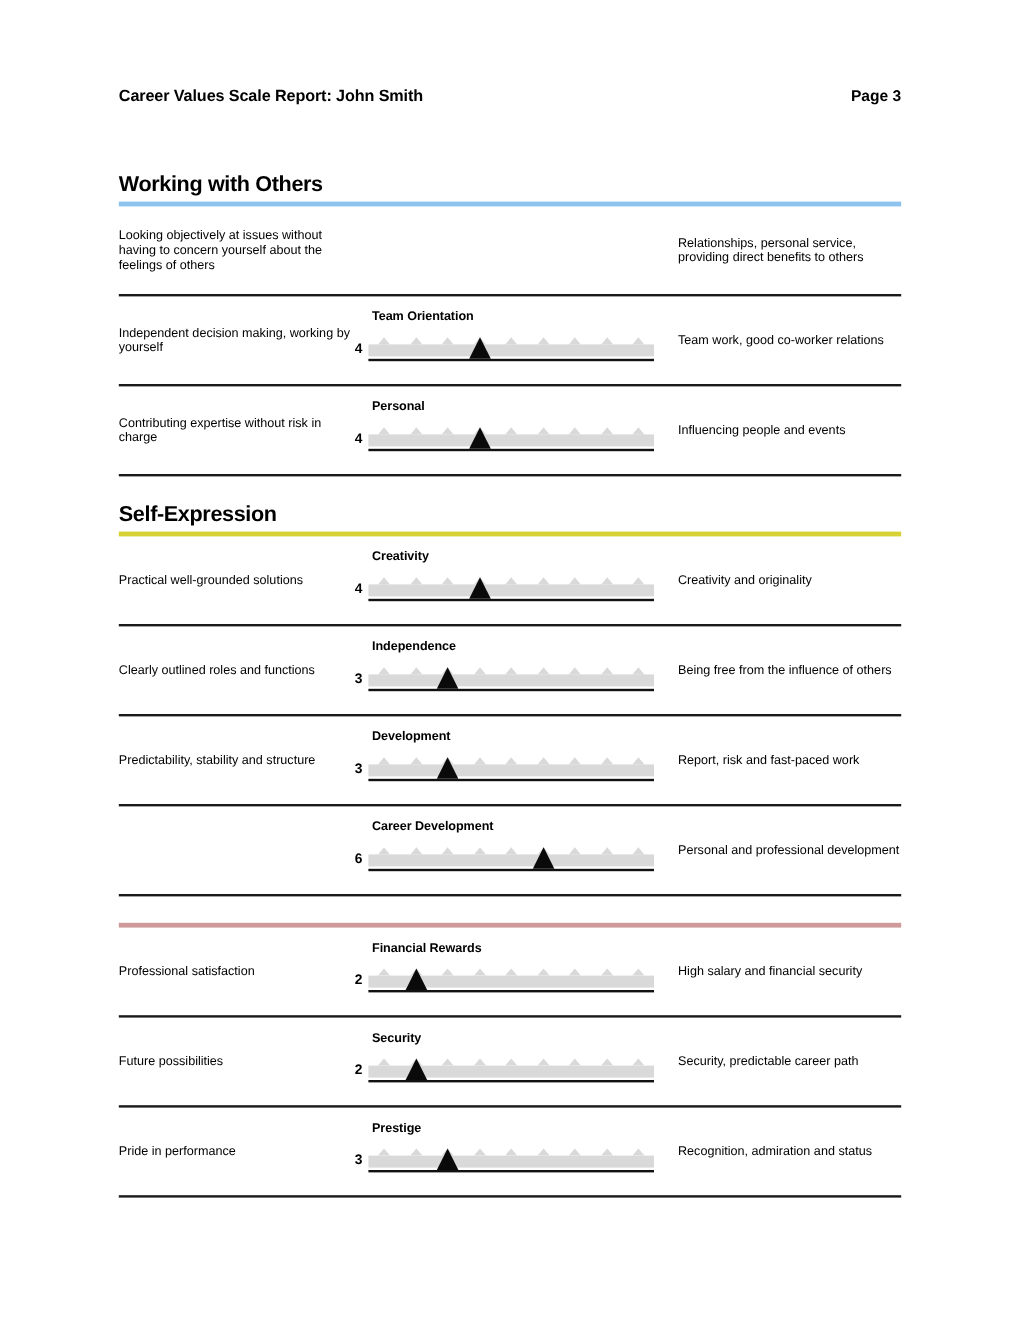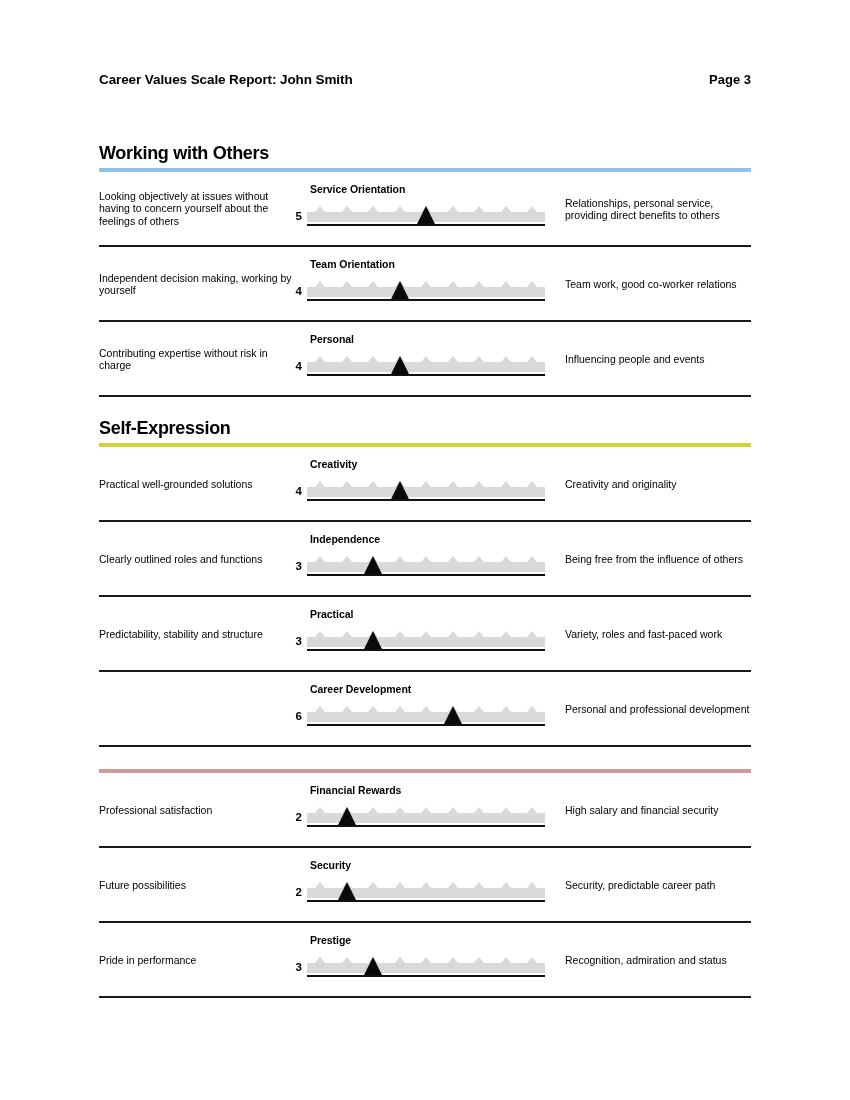--- a/index.html
+++ b/index.html
@@ -189,38 +189,20 @@
       <span class="page-no">Page 3</span>
     </div>
 
     <div class="body-flow" id="body-flow">
         <div class="section">
           <div class="section-head">Working with Others</div>
           <div class="section-rule" style="background: rgb(140, 195, 239);"></div>
           <div class="rows">
             <div class="row">
               <div class="row-left">Looking objectively at issues without having to concern yourself about the feelings of others</div>
-              <div class="scale-wrap">
-                <div class="scale-name">Service Orientation</div>
-                <div class="score">5</div>
-                <div class="bar">
-                  <div class="bar-track"></div>
-                  <div class="tick" style="left: 13px;"></div>
-                  <div class="tick" style="left: 39.5px;"></div>
-                  <div class="tick" style="left: 66px;"></div>
-                  <div class="tick" style="left: 92.5px;"></div>
-                  <div class="tick" style="left: 119px;"></div>
-                  <div class="tick" style="left: 145.5px;"></div>
-                  <div class="tick" style="left: 172px;"></div>
-                  <div class="tick" style="left: 198.5px;"></div>
-                  <div class="tick" style="left: 225px;"></div>
-                  <div class="bar-base"></div>
-                  <div class="marker" style="left: 119px;"></div>
-                </div>
-              </div>
               <div class="row-right">Relationships, personal service, providing direct benefits to others</div>
             </div>
             <div class="row">
               <div class="row-left">Independent decision making, working by yourself</div>
               <div class="scale-wrap">
                 <div class="scale-name">Team Orientation</div>
                 <div class="score">4</div>
                 <div class="bar">
                   <div class="bar-track"></div>
                   <div class="tick" style="left: 13px;"></div>
@@ -307,38 +289,38 @@
                   <div class="tick" style="left: 225px;"></div>
                   <div class="bar-base"></div>
                   <div class="marker" style="left: 66px;"></div>
                 </div>
               </div>
               <div class="row-right">Being free from the influence of others</div>
             </div>
             <div class="row">
               <div class="row-left">Predictability, stability and structure</div>
               <div class="scale-wrap">
-                <div class="scale-name">Practical</div>
+                <div class="scale-name">Development</div>
                 <div class="score">3</div>
                 <div class="bar">
                   <div class="bar-track"></div>
                   <div class="tick" style="left: 13px;"></div>
                   <div class="tick" style="left: 39.5px;"></div>
                   <div class="tick" style="left: 66px;"></div>
                   <div class="tick" style="left: 92.5px;"></div>
                   <div class="tick" style="left: 119px;"></div>
                   <div class="tick" style="left: 145.5px;"></div>
                   <div class="tick" style="left: 172px;"></div>
                   <div class="tick" style="left: 198.5px;"></div>
                   <div class="tick" style="left: 225px;"></div>
                   <div class="bar-base"></div>
                   <div class="marker" style="left: 66px;"></div>
                 </div>
               </div>
-              <div class="row-right">Variety, roles and fast-paced work</div>
+              <div class="row-right">Report, risk and fast-paced work</div>
             </div>
             <div class="row">
               <div class="scale-wrap">
                 <div class="scale-name">Career Development</div>
                 <div class="score">6</div>
                 <div class="bar">
                   <div class="bar-track"></div>
                   <div class="tick" style="left: 13px;"></div>
                   <div class="tick" style="left: 39.5px;"></div>
                   <div class="tick" style="left: 66px;"></div>

